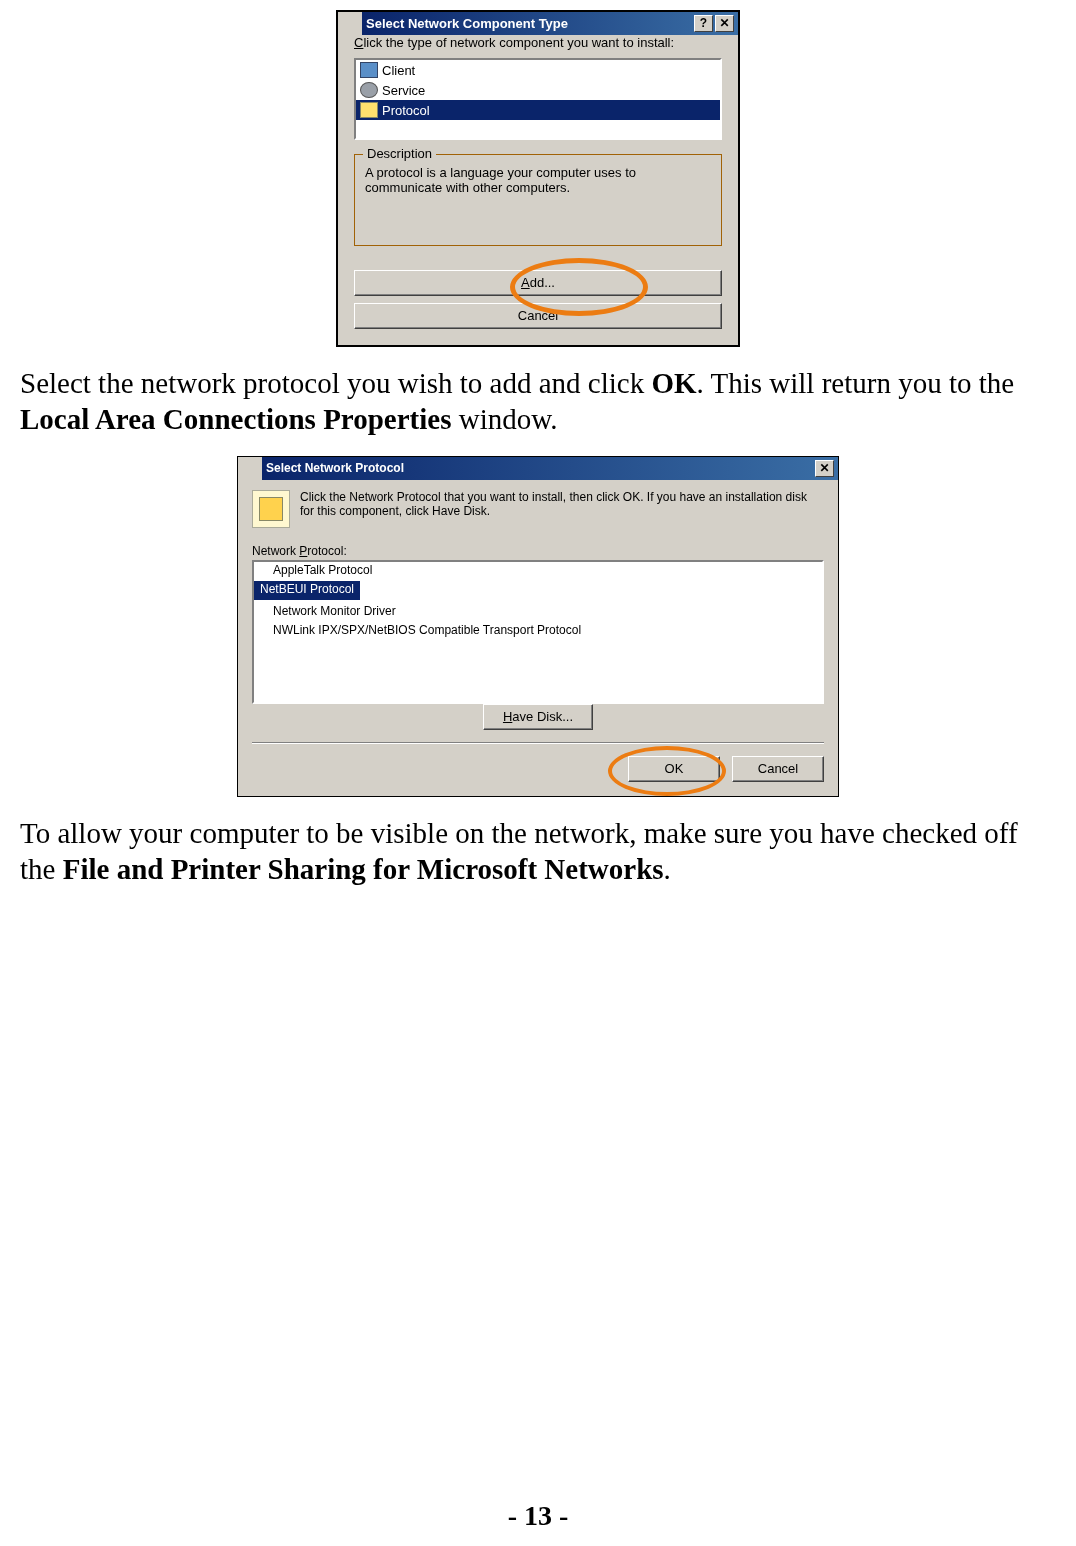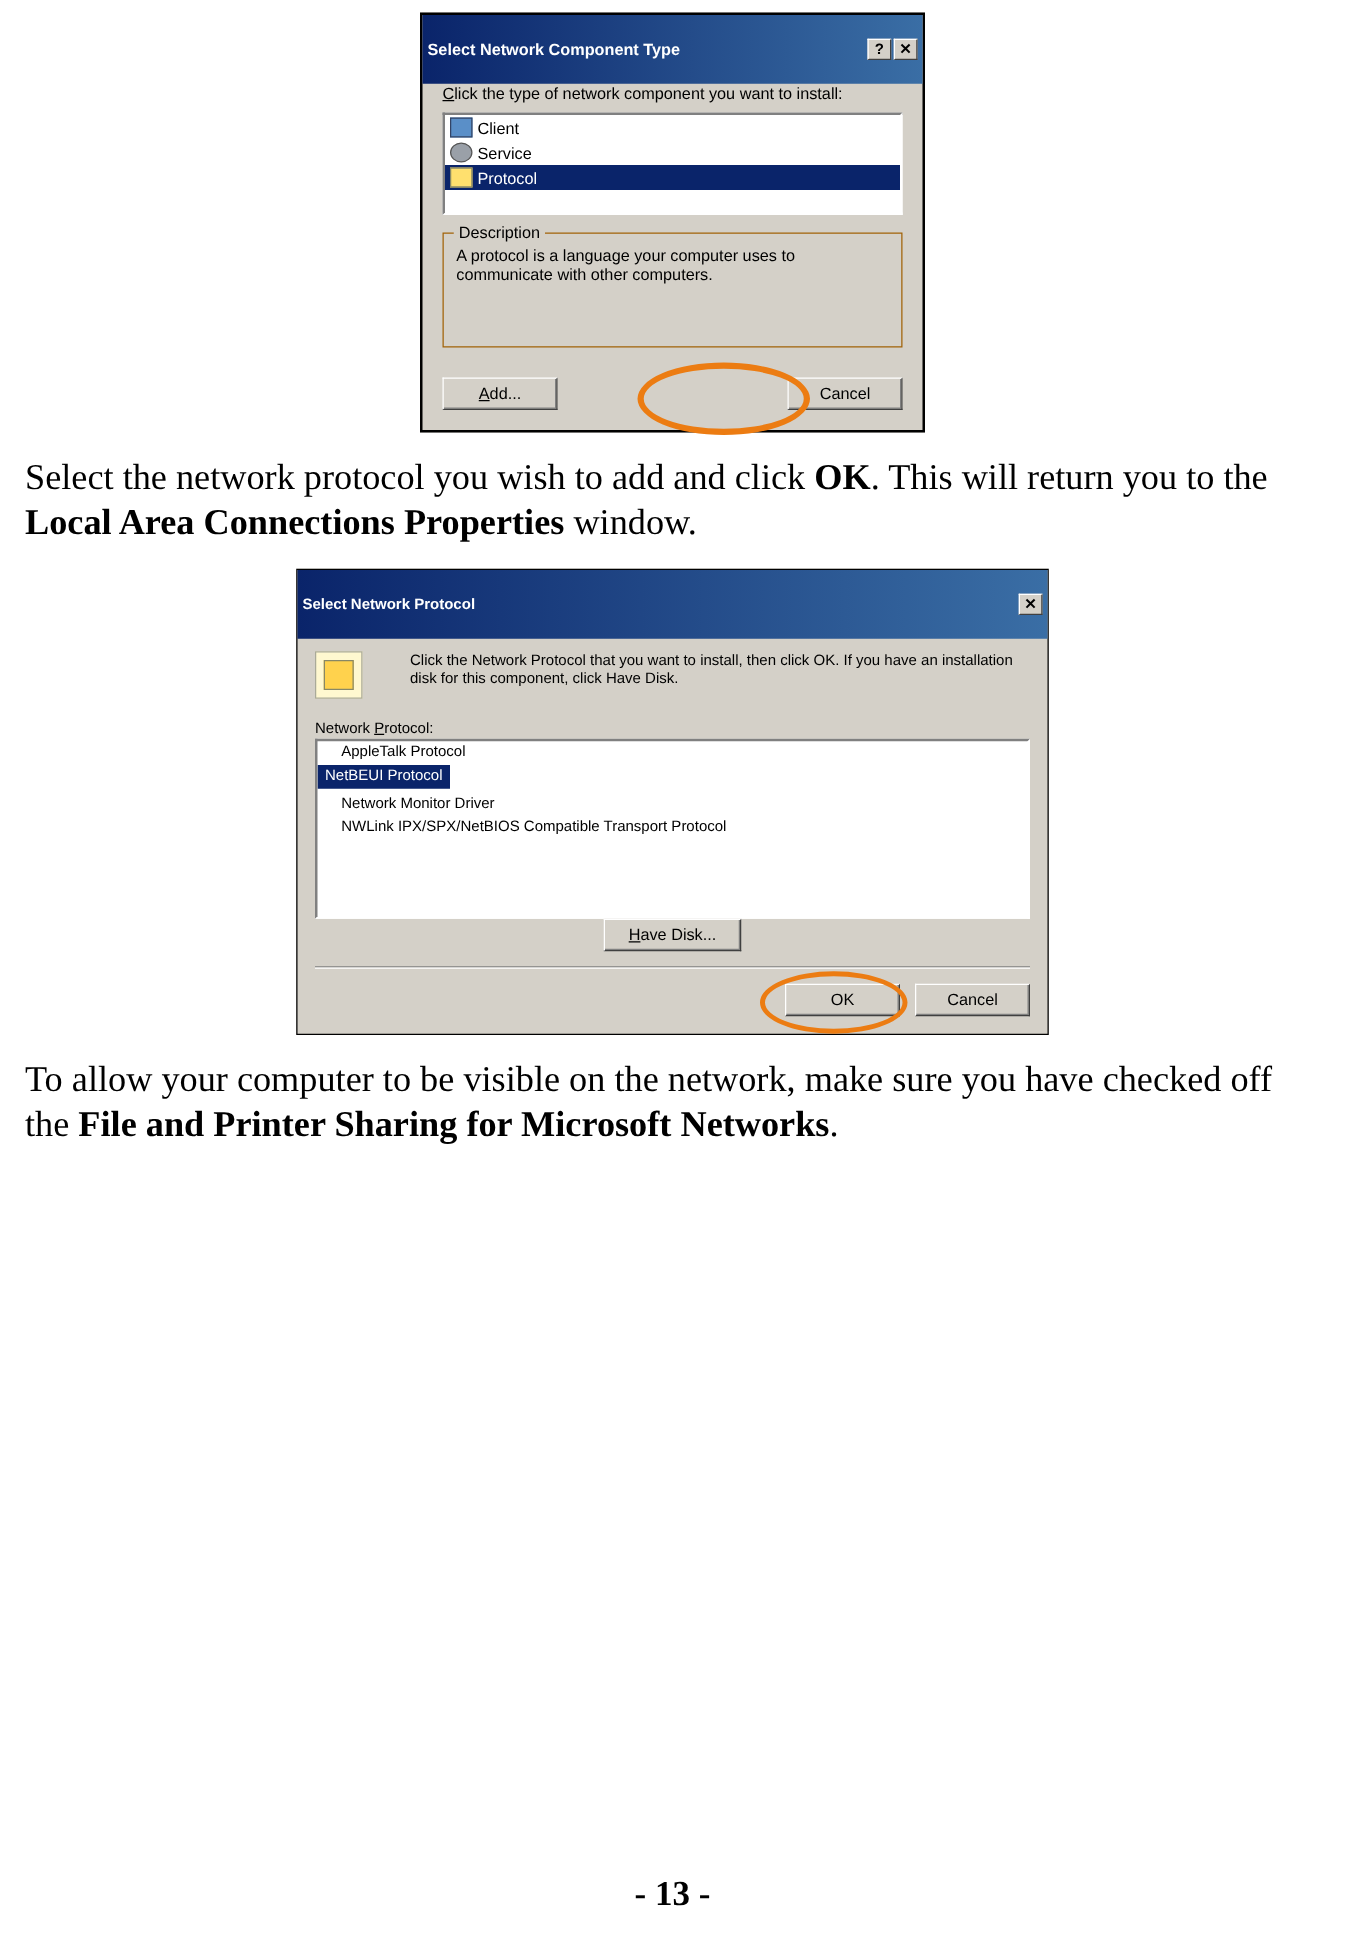--- a/index.html
+++ b/index.html
@@ -38,25 +38,26 @@
     margin:10px auto 0 auto;
     border:2px solid #000;
     background:#d4d0c8;
     font-family:Tahoma, Arial, sans-serif;
     font-size:13px;
     color:#000;
   }
   .titlebar {
     background:linear-gradient(to right,#0a246a,#3a6ea5);
     color:#fff;
-    padding:19px 4px;
+    padding:3px 4px;
     display:flex;
     align-items:center;
     font-weight:bold;
     font-size:13px;
+    margin-left:24px;
   }
   .titlebar .spacer{flex:1;}
   .winbtn {
     width:19px;height:17px;
     background:#d4d0c8;
     border:1px solid #fff;
     border-right-color:#404040;
     border-bottom-color:#404040;
     margin-left:2px;
     color:#000;
@@ -95,22 +96,22 @@
     margin-top:14px;
     padding:10px 10px 16px 10px;
     position:relative;
     height:64px;
   }
   .fieldset .legend{
     position:absolute;top:-9px;left:8px;
     background:#d4d0c8;padding:0 4px;font-size:13px;
   }
   .dlg1 .btnrow{
-    display:flex;justify-content:space-between;gap:7px;
-    margin-top:24px;position:relative;
+    display:flex;justify-content:center;gap:7px;
+    margin-top:24px;position:relative;flex-direction:column;
   }
   .winbutton{
     min-width:92px;height:26px;
     background:#d4d0c8;
     border:1px solid #fff;
     border-right-color:#404040;border-bottom-color:#404040;
     box-shadow:inset -1px -1px #808080, inset 1px 1px #d4d0c8;
     font-family:Tahoma,Arial,sans-serif;font-size:13px;
     text-align:center;line-height:24px;
     box-sizing:border-box;
@@ -213,21 +214,21 @@
 
   <div class="dlg2">
     <div class="titlebar">
       <span>Select Network Protocol</span>
       <span class="spacer"></span>
       <span class="winbtn close-x">✕</span>
     </div>
     <div class="body">
       <div class="d2top">
         <div class="d2icon"></div>
-        <div style="flex:1;margin-left:28px;">Click the Network Protocol that you want to install, then click OK. If you have an installation disk for this component, click Have Disk.</div>
+        <div style="flex:1;">Click the Network Protocol that you want to install, then click OK. If you have an installation disk for this component, click Have Disk.</div>
       </div>
       <div style="margin-bottom:2px;">
         <span>Network </span><span class="underline">P</span><span>rotocol:</span>
       </div>
       <div class="d2-listbox">
         <div class="d2-item">AppleTalk Protocol</div>
         <div><span class="d2-item selected">NetBEUI Protocol</span></div>
         <div class="d2-item">Network Monitor Driver</div>
         <div class="d2-item">NWLink IPX/SPX/NetBIOS Compatible Transport Protocol</div>
       </div>

